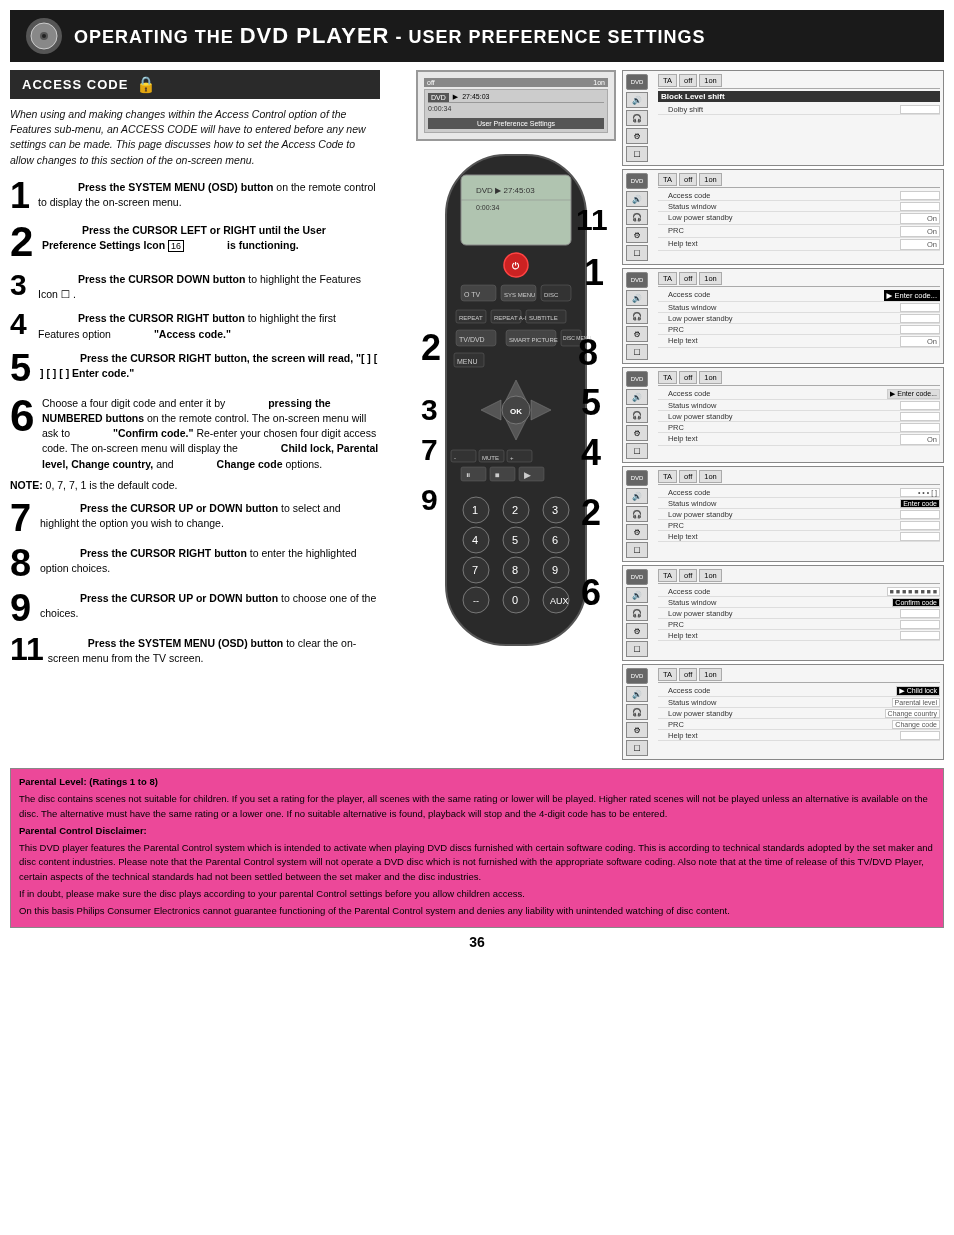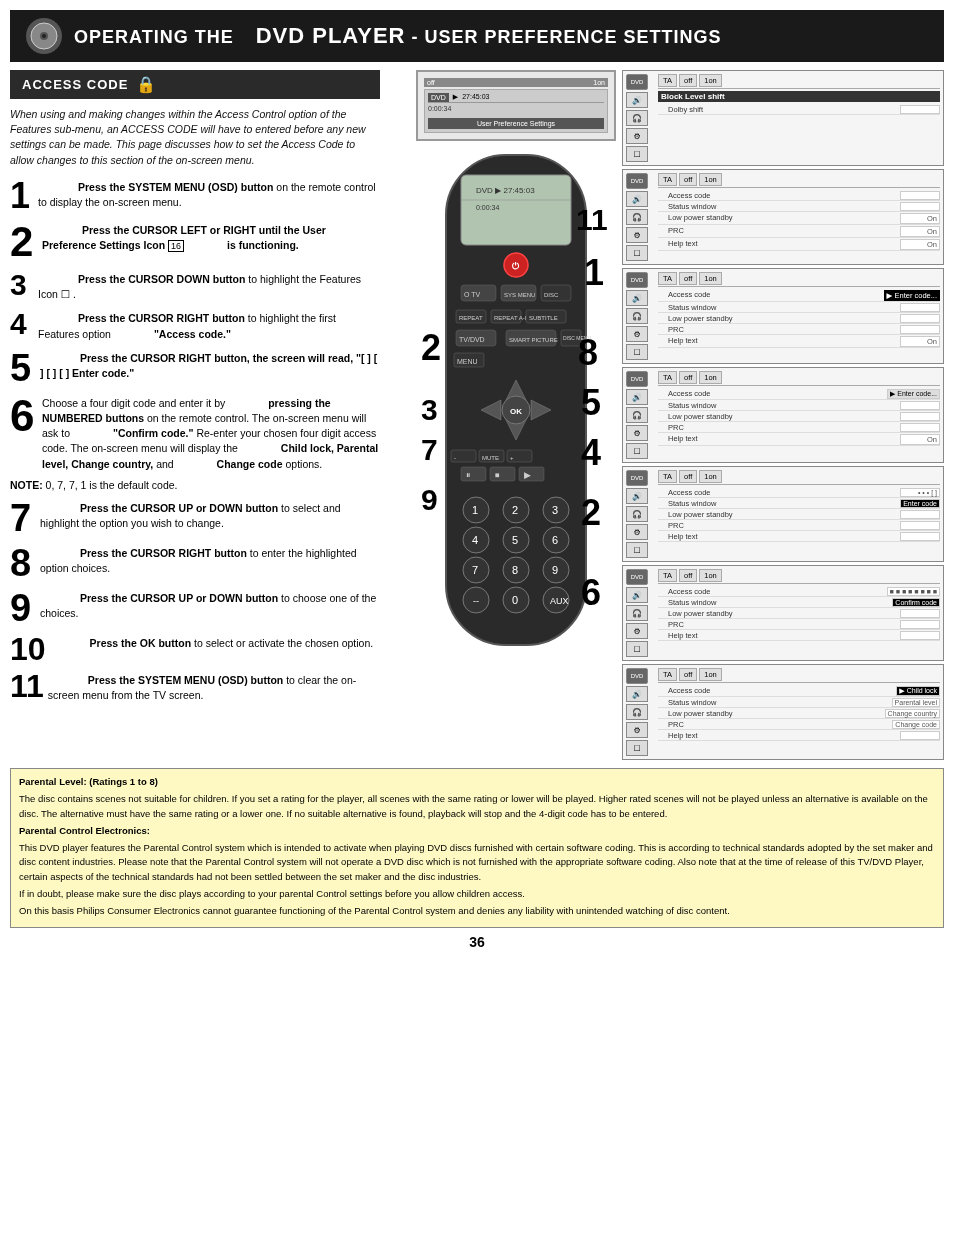--- a/index.html
+++ b/index.html
@@ -33,21 +33,20 @@
     }
     .header-title {
       font-size: 18px;
       font-weight: bold;
       letter-spacing: 1px;
       text-transform: uppercase;
     }
     .header-title span.dvd {
       font-size: 22px;
       font-weight: 900;
-      margin-left: 16px;
     }
 
     
     .main-content {
       display: flex;
       margin: 8px 10px;
       gap: 6px;
     }
 
     
@@ -229,21 +228,21 @@
       margin-bottom: 2px;
     }
 
     
     .bottom-notes {
       margin: 6px 10px;
       border: 1px solid #888;
       padding: 6px 8px;
       font-size: 9.5px;
       line-height: 1.5;
-      background: #fef9c3;
+      background: #ec4899;
     }
     .bottom-notes p { margin-bottom: 3px; }
     .bottom-notes b { font-weight: bold; }
 
     
     .page-number {
       text-align: center;
       font-size: 14px;
       font-weight: bold;
       margin: 6px 3px;
@@ -345,28 +344,20 @@
         </div>
       </div>
 
       <div class="step">
         <div class="step-num" style="font-size:38px; min-width:26px; line-height:1;">9</div>
         <div class="step-text">
           <b>Press the CURSOR UP or DOWN button</b> to choose one of the choices.
         </div>
       </div>
 
-      <div class="step">
-        <div class="step-num-block">
-          <span style="font-size:32px; font-weight:900;">10</span>
-        </div>
-        <div class="step-text">
-          <b>Press the OK button</b> to select or activate the chosen option.
-        </div>
-      </div>
 
       <div class="step">
         <div class="step-num-block">
           <span style="font-size:32px; font-weight:900;">11</span>
         </div>
         <div class="step-text">
           <b>Press the SYSTEM MENU (OSD) button</b> to clear the on-screen menu from the TV screen.
         </div>
       </div>
 
@@ -771,19 +762,19 @@
       </div>
     </div>
 
   </div>
 
 </div>
 
 <div class="bottom-notes">
   <p><b>Parental Level: (Ratings 1 to 8)</b></p>
   <p>The disc contains scenes not suitable for children. If you set a rating for the player, all scenes with the same rating or lower will be played. Higher rated scenes will not be played unless an alternative is available on the disc. The alternative must have the same rating or a lower one. If no suitable alternative is found, playback will stop and the 4-digit code has to be entered.</p>
-  <p><b>Parental Control Electronics:</b></p>
+  <p><b>Parental Control Disclaimer:</b></p>
   <p>This DVD player features the Parental Control system which is intended to activate when playing DVD discs furnished with certain software coding. This is according to technical standards adopted by the set maker and disc content industries. Please note that the Parental Control system will not operate a DVD disc which is not furnished with the appropriate software coding. Also note that at the time of release of this TV/DVD Player, certain aspects of the technical standards had not been settled between the set maker and the disc industries.</p>
   <p>If in doubt, please make sure the disc plays according to your parental Control settings before you allow children access.</p>
   <p>On this basis Philips Consumer Electronics cannot guarantee functioning of the Parental Control system and denies any liability with unintended watching of disc content.</p>
 </div>
 
 <div class="page-number">36</div>
 
 </body></html>

